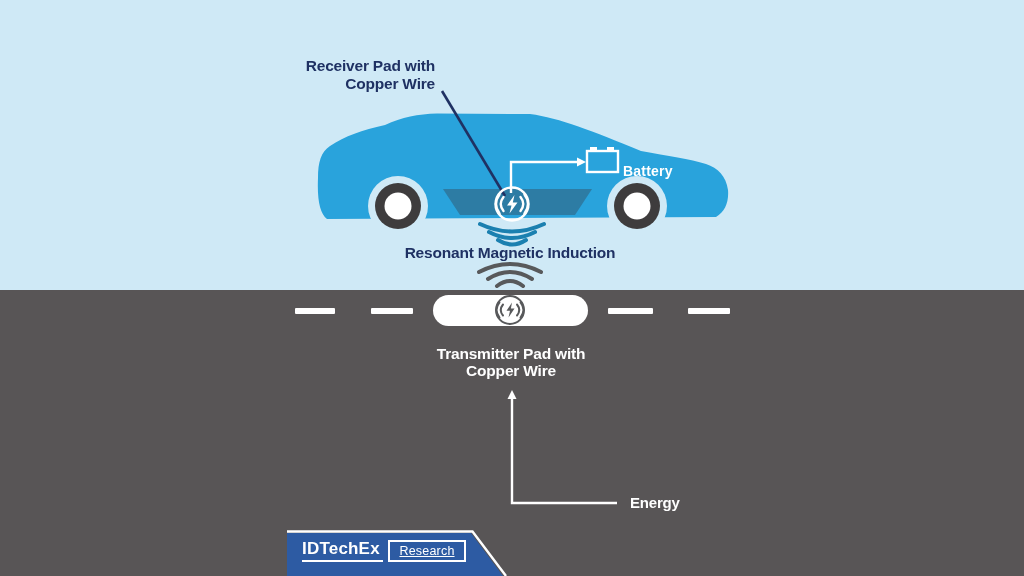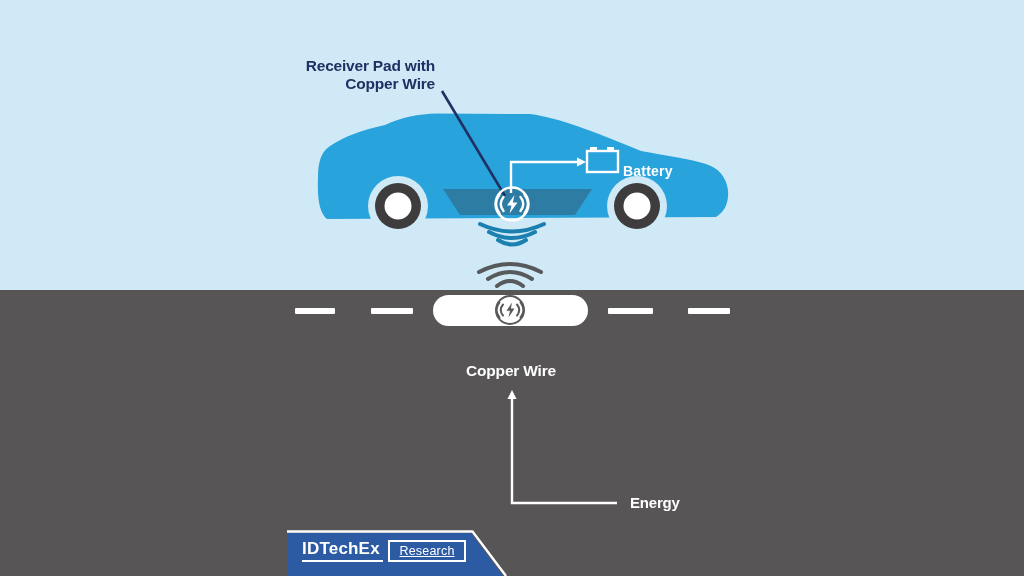--- a/index.html
+++ b/index.html
@@ -139,23 +139,24 @@
     </g>
   </svg>
 
   <div class="lbl lbl-navy receiver-label">
     <span>Receiver Pad with</span><br>
     <span>Copper Wire</span>
   </div>
 
   <div class="lbl lbl-white battery-label">Battery</div>
 
+  <div class="lbl lbl-navy induction-label">Resonant Magnetic Induction</div>
 
   <div class="lbl lbl-white transmitter-label">
-    <br>
+    <span>Transmitter Pad with</span><br>
     <span>Copper Wire</span>
   </div>
 
   <div class="lbl lbl-white energy-label">Energy</div>
 
   <div class="logo-brand">IDTechEx</div>
   <div class="logo-underline"></div>
   <div class="logo-box">Research</div>
 
 </div>

